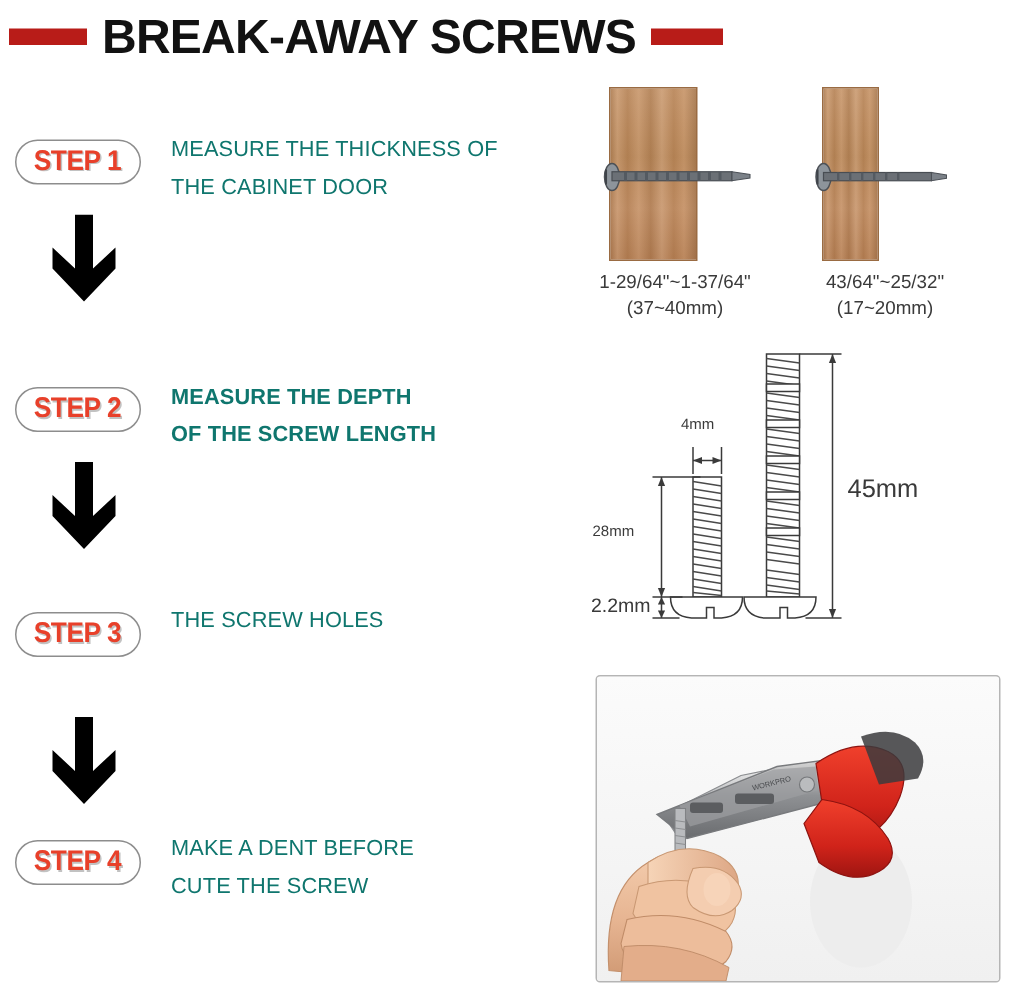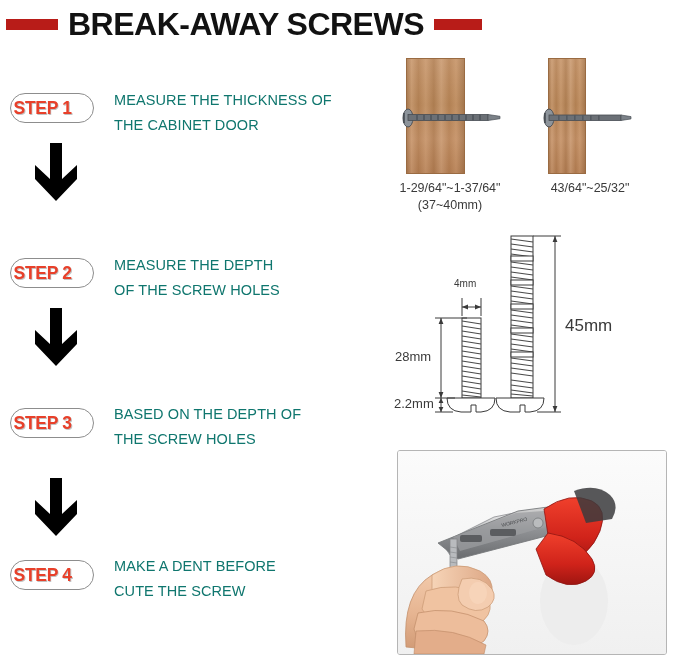--- a/index.html
+++ b/index.html
@@ -52,20 +52,21 @@
     position: absolute;
     left: 10px;
     width: 84px;
     height: 30px;
     border: 1.2px solid #8d8d8d;
     border-radius: 15px;
     background: #ffffff;
     box-sizing: border-box;
     display: flex;
     align-items: center;
+    justify-content: center;
   }
   .badge-text {
     font-size: 19px;
     font-weight: bold;
     color: #e8402a;
     letter-spacing: -0.3px;
     text-shadow: 1px 1px 0 rgba(120,120,120,0.45);
     white-space: nowrap;
     transform: scaleX(0.92);
   }
@@ -147,38 +148,37 @@
   <div class="arrow" style="top:95px;">
     <svg width="46" height="62" viewBox="0 0 46 62">
       <polygon points="17,0 29,0 29,36 44,22 44,36 23,58 2,36 2,22 17,36" fill="#000000"></polygon>
     </svg>
   </div>
 
   <div class="step-row" style="top:210px;">
     <div class="badge">
       <span class="badge-text">STEP 2</span>
     </div>
-    <div class="step-text" style="top:-5px;">
+    <div class="step-text" style="top:-5px;font-weight:bold;">
       <div>MEASURE THE DEPTH</div>
-      <div> OF THE SCREW HOLES</div>
+      <div> OF THE SCREW LENGTH</div>
     </div>
   </div>
 
   <div class="arrow" style="top:260px;">
     <svg width="46" height="62" viewBox="0 0 46 62">
       <polygon points="17,0 29,0 29,36 44,22 44,36 23,58 2,36 2,22 17,36" fill="#000000"></polygon>
     </svg>
   </div>
 
   <div class="step-row" style="top:360px;">
     <div class="badge">
       <span class="badge-text">STEP 3</span>
     </div>
     <div class="step-text" style="top:-6px;">
-      <div>BASED ON THE DEPTH OF</div>
       <div>THE SCREW HOLES</div>
     </div>
   </div>
 
   <div class="arrow" style="top:430px;">
     <svg width="46" height="62" viewBox="0 0 46 62">
       <polygon points="17,0 29,0 29,36 44,22 44,36 23,58 2,36 2,22 17,36" fill="#000000"></polygon>
     </svg>
   </div>
 
@@ -230,20 +230,21 @@
       <rect x="49" y="8" width="1.6" height="5.5"></rect>
         <rect x="57" y="8" width="1.6" height="5.5"></rect>
       <rect x="65" y="8" width="1.6" height="5.5"></rect>
         <rect x="73" y="8" width="1.6" height="5.5"></rect>
     </g>
     <polygon points="96,8 106,9.6 106,11.9 96,13.5" fill="#7b8188" stroke="#4c5157" stroke-width="0.7"></polygon>
     <line x1="20" y1="6" x2="20" y2="16" stroke="#3e4349" stroke-width="1.4"></line>
   </svg>
   <div class="dimcaption" style="left:145px; top:125px; width:130px;">
     <div>43/64"~25/32"</div>
+    <div>(17~20mm)</div>
   </div>
 </div>
 
 <div class="panelwrap" style="left:395px; top:228px; width:210px; height:205px;">
   <svg width="210" height="205" viewBox="0 0 210 205">
 
     <g stroke="#3a3a3a" stroke-width="1" fill="none">
       <line x1="67" y1="70" x2="67" y2="88"></line>
       <line x1="86" y1="70" x2="86" y2="88"></line>
       <line x1="67" y1="79" x2="86" y2="79"></line>
@@ -331,21 +332,21 @@
     <g stroke="#3a3a3a" stroke-width="1" fill="none">
       <line x1="160" y1="8" x2="160" y2="184"></line>
       <line x1="138" y1="8" x2="166" y2="8"></line>
       <line x1="142" y1="184" x2="166" y2="184"></line>
       <polygon points="160,8 157.6,14 162.4,14" fill="#3a3a3a" stroke="none"></polygon>
       <polygon points="160,184 157.6,178 162.4,178" fill="#3a3a3a" stroke="none"></polygon>
     </g>
   </svg>
 
   <div style="position:absolute; left:59px; top:50px; font-size:10px; color:#3a3a3a;">4mm</div>
-  <div style="position:absolute; left:0px; top:121px; font-size:13px; color:#3a3a3a;">28mm</div>
+  <div style="position:absolute; left:0px; top:121px; font-size:10px; color:#3a3a3a;">28mm</div>
   <div style="position:absolute; left:-1px; top:168px; font-size:13px; color:#3a3a3a;">2.2mm</div>
   <div style="position:absolute; left:170px; top:88px; font-size:17px; color:#3a3a3a;">45mm</div>
 </div>
 
 <div class="photo" style="left:397px; top:450px; width:270px; height:205px;">
   <svg width="268" height="203" viewBox="0 0 268 203">
     <defs>
       <linearGradient id="bg" x1="0" y1="0" x2="0" y2="1">
         <stop offset="0%" stop-color="#fbfbfb"></stop>
           <stop offset="100%" stop-color="#f0f0f0"></stop>

